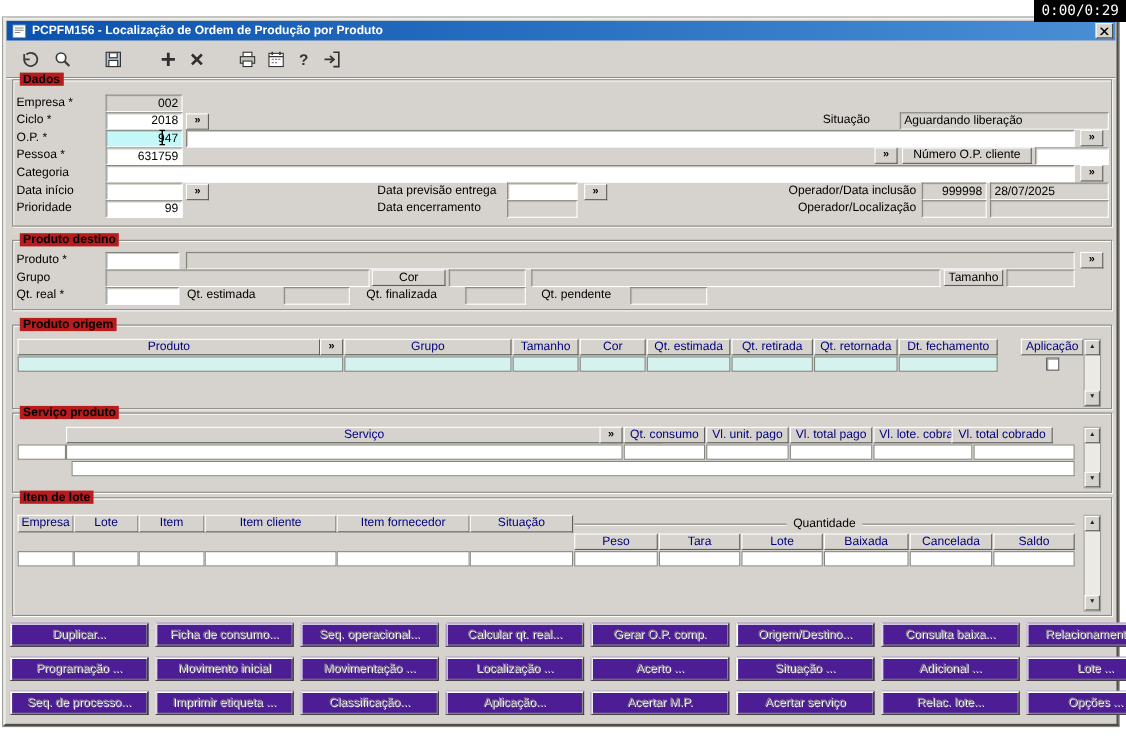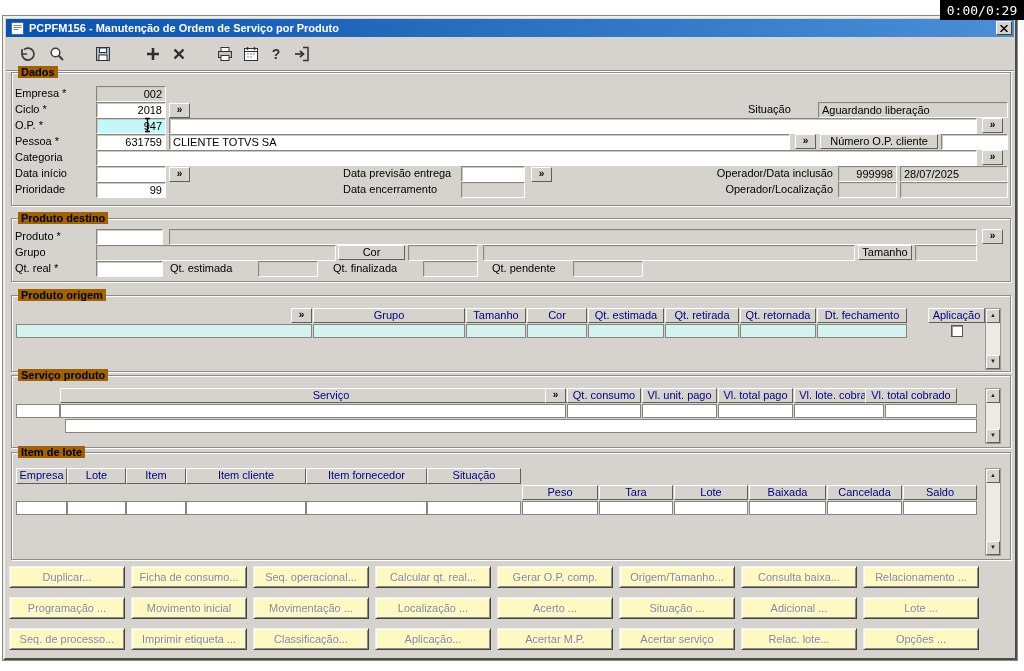--- a/index.html
+++ b/index.html
@@ -14,21 +14,21 @@
   .ticon{width:15px;height:14px;margin:0 3px;display:flex;align-items:center}
   .title{font-size:11px;font-weight:bold;flex:1;white-space:nowrap;overflow:hidden}
   .close{width:16px;height:14px;background:#d6d3ce;border:1px solid;border-color:#fff #404040 #404040 #fff;
          display:flex;align-items:center;justify-content:center;box-sizing:border-box}
 
   .toolbar{position:absolute;left:1px;top:19px;right:1px;height:33px;background:#d6d3ce}
   .tsep{position:absolute;left:1px;top:52px;right:1px;height:0;border-top:1px solid #8a8a84;border-bottom:1px solid #fff}
   .ti{position:absolute;top:5px;width:24px;height:24px;display:flex;align-items:center;justify-content:center}
 
   .grp{position:absolute;border:1px solid #8c8c86;box-shadow:inset 1px 1px 0 #ffffff,1px 1px 0 #ffffff;box-sizing:border-box}
-  .leg{position:absolute;top:-7px;left:6px;background:#a16207;padding:0 3px;font-weight:bold;line-height:12px}
+  .leg{position:absolute;top:-7px;left:6px;background:#b91c1c;padding:0 3px;font-weight:bold;line-height:12px}
 
   .lb{position:absolute;line-height:15px;white-space:nowrap}
   .lb.rt{text-align:right}
   .fld{position:absolute;height:16px;box-sizing:border-box;background:#fff;
        border:1px solid;border-color:#86867e #fff #fff #86867e;box-shadow:inset 1px 1px 0 #c9c9c1;
        line-height:13px;padding:1px 3px;white-space:nowrap;overflow:hidden}
   .ro{background:#d6d3ce}
   .hl{background:#c4f8f8}
   .num{text-align:right}
   .lkp{position:absolute;height:15px;width:21px;box-sizing:border-box;background:#d6d3ce;
@@ -49,21 +49,21 @@
       display:flex;flex-direction:column}
   .sbb{height:14px;background:#d6d3ce;border:1px solid;border-color:#fff #5f5f59 #5f5f59 #fff;
        box-sizing:border-box;font-size:6px;text-align:center;line-height:11px;color:#222}
   .sbt{flex:1}
 
   .qwrap{position:absolute;display:flex;align-items:center}
   .qline{flex:1;border-top:1px solid #86867e;box-shadow:0 1px 0 #fff;height:0}
   .qtext{padding:0 6px}
 
   .brow{position:absolute;left:4px;display:flex;gap:6px}
-  .abtn{width:116px;height:22px;box-sizing:border-box;background:#fef9c3;
+  .abtn{width:126px;height:22px;box-sizing:border-box;background:#4c1d95;
         border:1px solid;border-color:#efefe9 #45453f #45453f #efefe9;
         box-shadow:inset 1px 1px 0 #fff,inset -1px -1px 0 #8b8b85;
         color:#8a8a84;text-shadow:1px 1px 0 #fff;
         display:flex;align-items:center;justify-content:center;white-space:nowrap;overflow:hidden}
 
   .timer{position:absolute;right:0;top:0;width:84px;height:20px;background:#000;color:#fff;
          font-family:"DejaVu Sans Mono",monospace;font-size:13px;display:flex;align-items:center;justify-content:center;z-index:99}
   .cursor{position:absolute;left:143px;top:117px;z-index:98}
 </style>
 </head>
@@ -73,21 +73,21 @@
 
 <div class="win">
 
   <div class="titlebar">
     <span class="ticon">
       <svg width="13" height="13">
           <rect x="0.5" y="0.5" width="12" height="12" fill="#fff" stroke="#3a6ea5"></rect>
           <path d="M2.5 3.5h8M2.5 5.5h8M2.5 7.5h5" stroke="#888" fill="none"></path>
         </svg>
     </span>
-    <span class="title">PCPFM156 - Manutenção de Ordem de Serviço por Produto</span>
+    <span class="title">PCPFM156 - Localização de Ordem de Produção por Produto</span>
     <span class="close">
       <svg width="8" height="7">
           <path d="M0.5 0L7.5 7M7.5 0L0.5 7" stroke="#000" stroke-width="1.4"></path>
         </svg>
     </span>
   </div>
 
   <div class="toolbar">
     <span class="ti" style="left:9px">
       <svg width="18" height="18">
@@ -161,21 +161,20 @@
   <div class="fld num" style="left:91px;top:84px;width:70px">2018</div>
   <div class="lkp" style="left:164px;top:85px">»</div>
   <span class="lb" style="left:743px;top:84px;width:65px">Situação</span>
   <div class="fld ro" style="left:813px;top:84px;width:190px">Aguardando liberação</div>
 
   <div class="fld hl num" style="left:91px;top:100px;width:70px">947</div>
   <div class="fld" style="left:164px;top:100px;width:808px"></div>
   <div class="lkp" style="left:977px;top:100px">»</div>
 
   <div class="fld num" style="left:91px;top:116px;width:70px">631759</div>
-  <div class="fld" style="left:164px;top:116px;width:621px">CLIENTE TOTVS SA</div>
   <div class="lkp" style="left:790px;top:116px">»</div>
   <div class="lbx" style="left:815px;top:116px;width:118px">Número O.P. cliente</div>
   <div class="fld" style="left:936px;top:116px;width:67px"></div>
 
   <div class="fld" style="left:91px;top:132px;width:881px"></div>
   <div class="lkp" style="left:977px;top:132px">»</div>
 
   <div class="fld" style="left:91px;top:148px;width:70px"></div>
   <div class="lkp" style="left:164px;top:149px">»</div>
   <span class="lb" style="left:338px;top:148px;width:115px">Data previsão entrega</span>
@@ -213,20 +212,21 @@
   <span class="lb" style="left:165px;top:243px;width:85px">Qt. estimada</span>
   <div class="fld ro" style="left:253px;top:243px;width:60px"></div>
   <span class="lb" style="left:328px;top:243px;width:88px">Qt. finalizada</span>
   <div class="fld ro" style="left:418px;top:243px;width:55px"></div>
   <span class="lb" style="left:487px;top:243px;width:82px">Qt. pendente</span>
   <div class="fld ro" style="left:568px;top:243px;width:70px"></div>
 
   <div class="grp" style="left:6px;top:277px;width:1000px;height:77px">
     <span class="leg">Produto origem</span>
   </div>
+  <div class="gh" style="left:11px;top:290px;width:275px">Produto</div>
   <div class="lkp" style="left:286px;top:290px">»</div>
   <div class="gh" style="left:308px;top:290px;width:152px">Grupo</div>
   <div class="gh" style="left:461px;top:290px;width:60px">Tamanho</div>
   <div class="gh" style="left:522px;top:290px;width:60px">Cor</div>
   <div class="gh" style="left:583px;top:290px;width:76px">Qt. estimada</div>
   <div class="gh" style="left:660px;top:290px;width:74px">Qt. retirada</div>
   <div class="gh" style="left:735px;top:290px;width:76px">Qt. retornada</div>
   <div class="gh" style="left:812px;top:290px;width:90px">Dt. fechamento</div>
   <div class="gh" style="left:923px;top:290px;width:57px">Aplicação</div>
 
@@ -275,20 +275,25 @@
   <div class="grp" style="left:6px;top:434px;width:1000px;height:108px">
     <span class="leg">Item de lote</span>
   </div>
   <div class="gh" style="left:11px;top:450px;width:51px;height:16px">Empresa</div>
   <div class="gh" style="left:62px;top:450px;width:59px;height:16px">Lote</div>
   <div class="gh" style="left:121px;top:450px;width:60px;height:16px">Item</div>
   <div class="gh" style="left:181px;top:450px;width:120px;height:16px">Item cliente</div>
   <div class="gh" style="left:301px;top:450px;width:121px;height:16px">Item fornecedor</div>
   <div class="gh" style="left:422px;top:450px;width:94px;height:16px">Situação</div>
 
+  <div class="qwrap" style="left:517px;top:450px;width:455px;height:16px">
+    <span class="qline"></span>
+    <span class="qtext">Quantidade</span>
+    <span class="qline"></span>
+  </div>
 
   <div class="gh" style="left:517px;top:467px;width:76px">Peso</div>
   <div class="gh" style="left:594px;top:467px;width:74px">Tara</div>
   <div class="gh" style="left:669px;top:467px;width:74px">Lote</div>
   <div class="gh" style="left:744px;top:467px;width:77px">Baixada</div>
   <div class="gh" style="left:822px;top:467px;width:75px">Cancelada</div>
   <div class="gh" style="left:898px;top:467px;width:74px">Saldo</div>
 
   <div class="gc" style="left:11px;top:483px;width:51px"></div>
   <div class="gc" style="left:62px;top:483px;width:59px"></div>
@@ -308,21 +313,21 @@
     <div class="sbt"></div>
     <div class="sbb">▼</div>
   </div>
 
   <div class="brow" style="top:548px">
     <div class="abtn">Duplicar...</div>
     <div class="abtn">Ficha de consumo...</div>
     <div class="abtn">Seq. operacional...</div>
     <div class="abtn">Calcular qt. real...</div>
     <div class="abtn">Gerar O.P. comp.</div>
-    <div class="abtn">Origem/Tamanho...</div>
+    <div class="abtn">Origem/Destino...</div>
     <div class="abtn">Consulta baixa...</div>
     <div class="abtn">Relacionamento ...</div>
   </div>
   <div class="brow" style="top:579px">
     <div class="abtn">Programação ...</div>
     <div class="abtn">Movimento inicial</div>
     <div class="abtn">Movimentação ...</div>
     <div class="abtn">Localização ...</div>
     <div class="abtn">Acerto ...</div>
     <div class="abtn">Situação ...</div>

